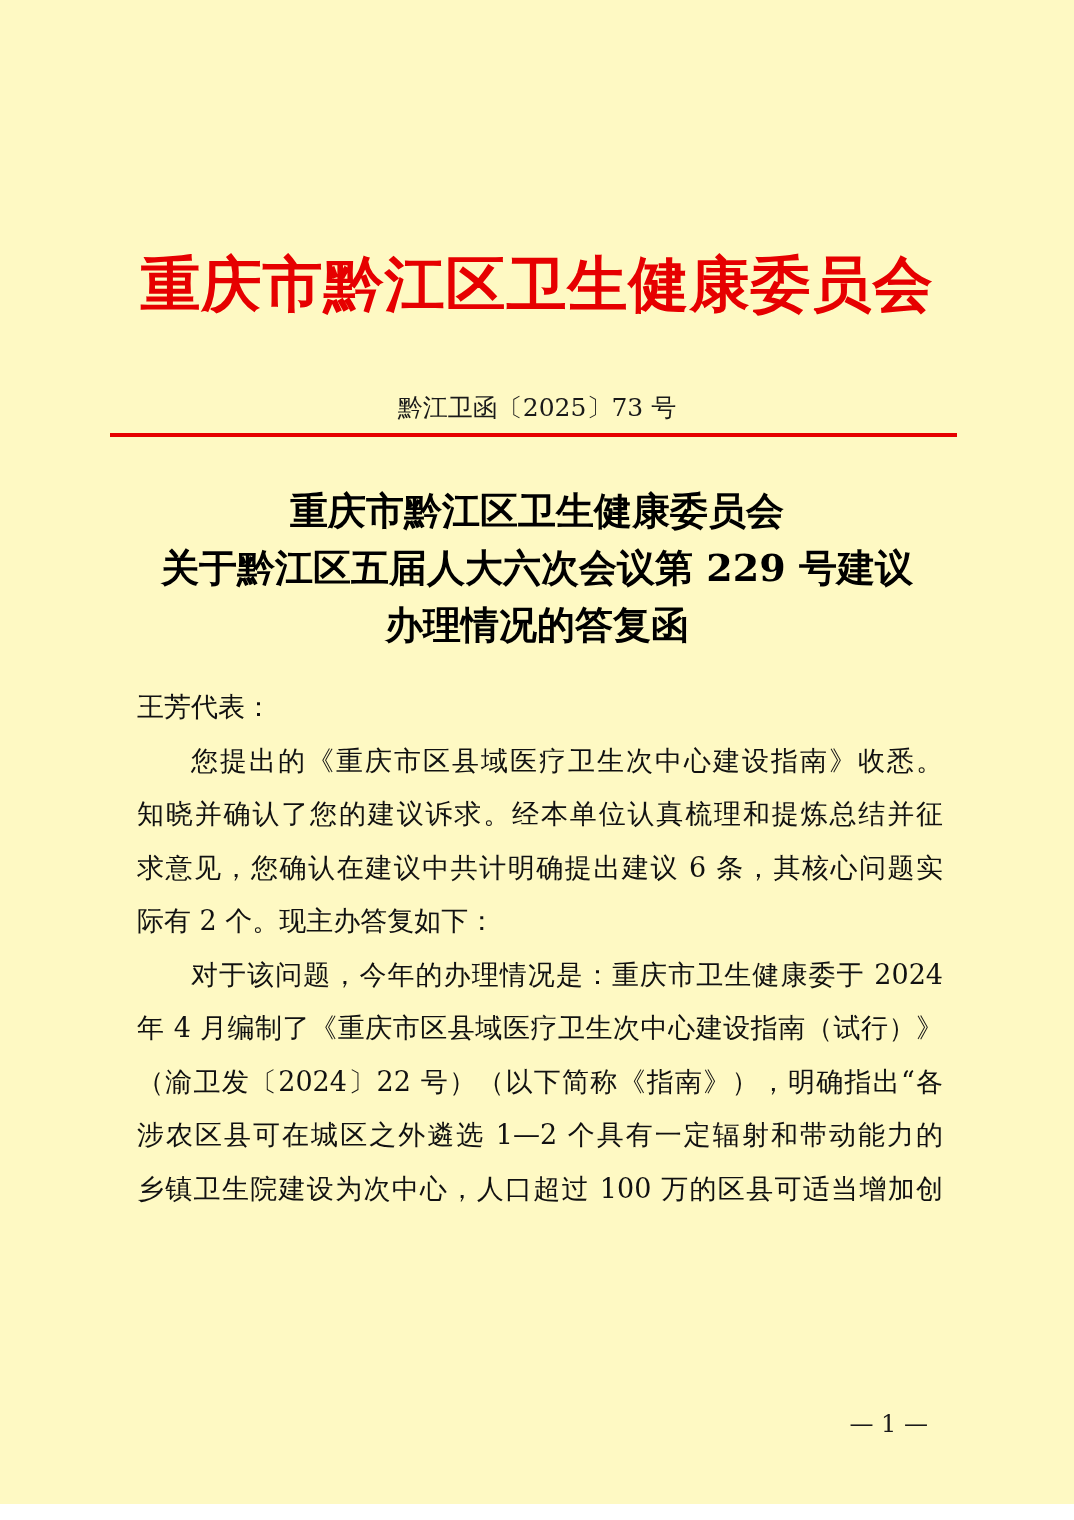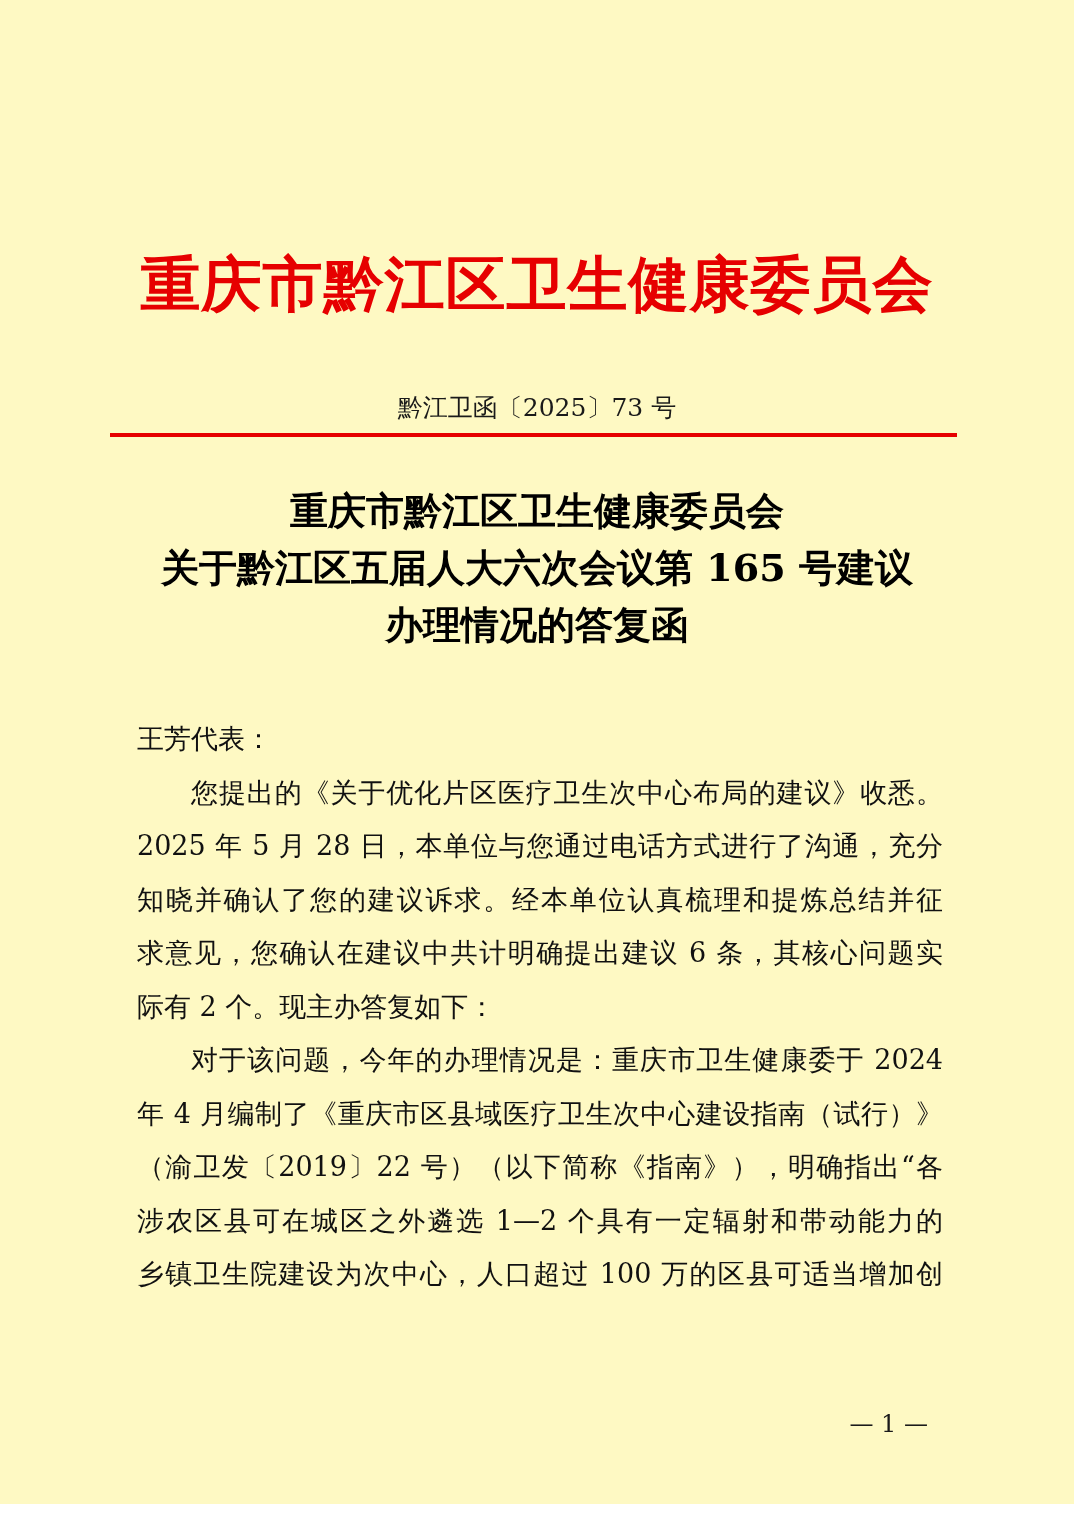--- a/index.html
+++ b/index.html
@@ -57,21 +57,21 @@
     font-size: 38px;
     font-weight: bold;
     line-height: 57px;
     color: #000000;
   }
   .doc-title .title-line {
     white-space: nowrap;
   }
   .doc-body {
     position: absolute;
-    top: 712px;
+    top: 680px;
     left: 137px;
     width: 806px;
     font-size: 27px;
     line-height: 53.5px;
     color: #111111;
   }
   .doc-body .line {
     white-space: nowrap;
   }
   .doc-body .line.fill {
@@ -103,33 +103,32 @@
 <div class="page">
 
   <div class="agency-header">重庆市黔江区卫生健康委员会</div>
 
   <div class="doc-number">黔江卫函〔2025〕73 号</div>
 
   <div class="red-divider"></div>
 
   <div class="doc-title">
       <div class="title-line">重庆市黔江区卫生健康委员会</div>
-      <div class="title-line">关于黔江区五届人大六次会议第 165 号建议</div>
+      <div class="title-line">关于黔江区五届人大六次会议第 229 号建议</div>
       <div class="title-line">办理情况的答复函</div>
     </div>
 
   <div class="doc-body">
       <div class="line">王芳代表：</div>
-      <div class="line indent fill">您提出的《关于优化片区医疗卫生次中心布局的建议》收悉。</div>
-      <div class="line fill">2025 年 5 月 28 日，本单位与您通过电话方式进行了沟通，充分</div>
+      <div class="line indent fill">您提出的《重庆市区县域医疗卫生次中心建设指南》收悉。</div>
       <div class="line fill">知晓并确认了您的建议诉求。经本单位认真梳理和提炼总结并征</div>
       <div class="line fill">求意见，您确认在建议中共计明确提出建议 6 条，其核心问题实</div>
       <div class="line">际有 2 个。现主办答复如下：</div>
       <div class="line indent fill">对于该问题，今年的办理情况是：重庆市卫生健康委于 2024</div>
       <div class="line fill">年 4 月编制了《重庆市区县域医疗卫生次中心建设指南（试行）》</div>
-      <div class="line fill">（渝卫发〔2019〕22 号）（以下简称《指南》），明确指出“各</div>
+      <div class="line fill">（渝卫发〔2024〕22 号）（以下简称《指南》），明确指出“各</div>
       <div class="line fill">涉农区县可在城区之外遴选 1—2 个具有一定辐射和带动能力的</div>
       <div class="line fill">乡镇卫生院建设为次中心，人口超过 100 万的区县可适当增加创</div>
     </div>
 
   <div class="page-number">— 1 —</div>
 
 </div>
 
 </body></html>

